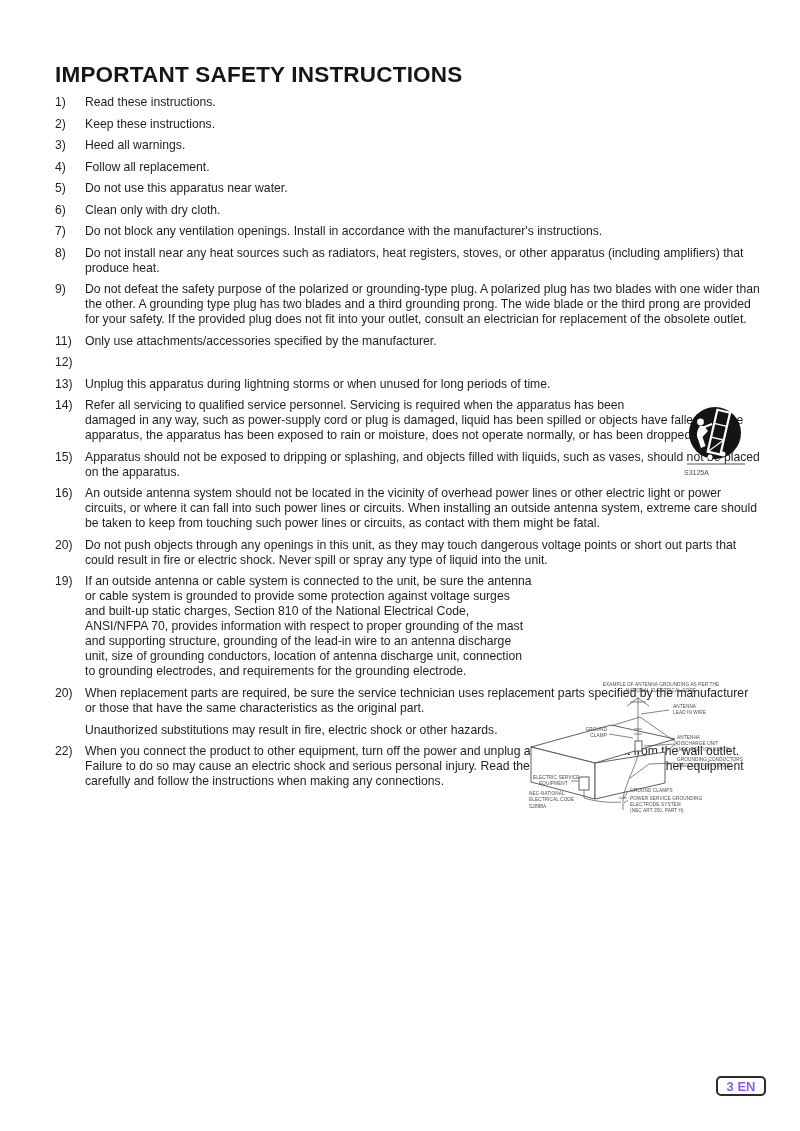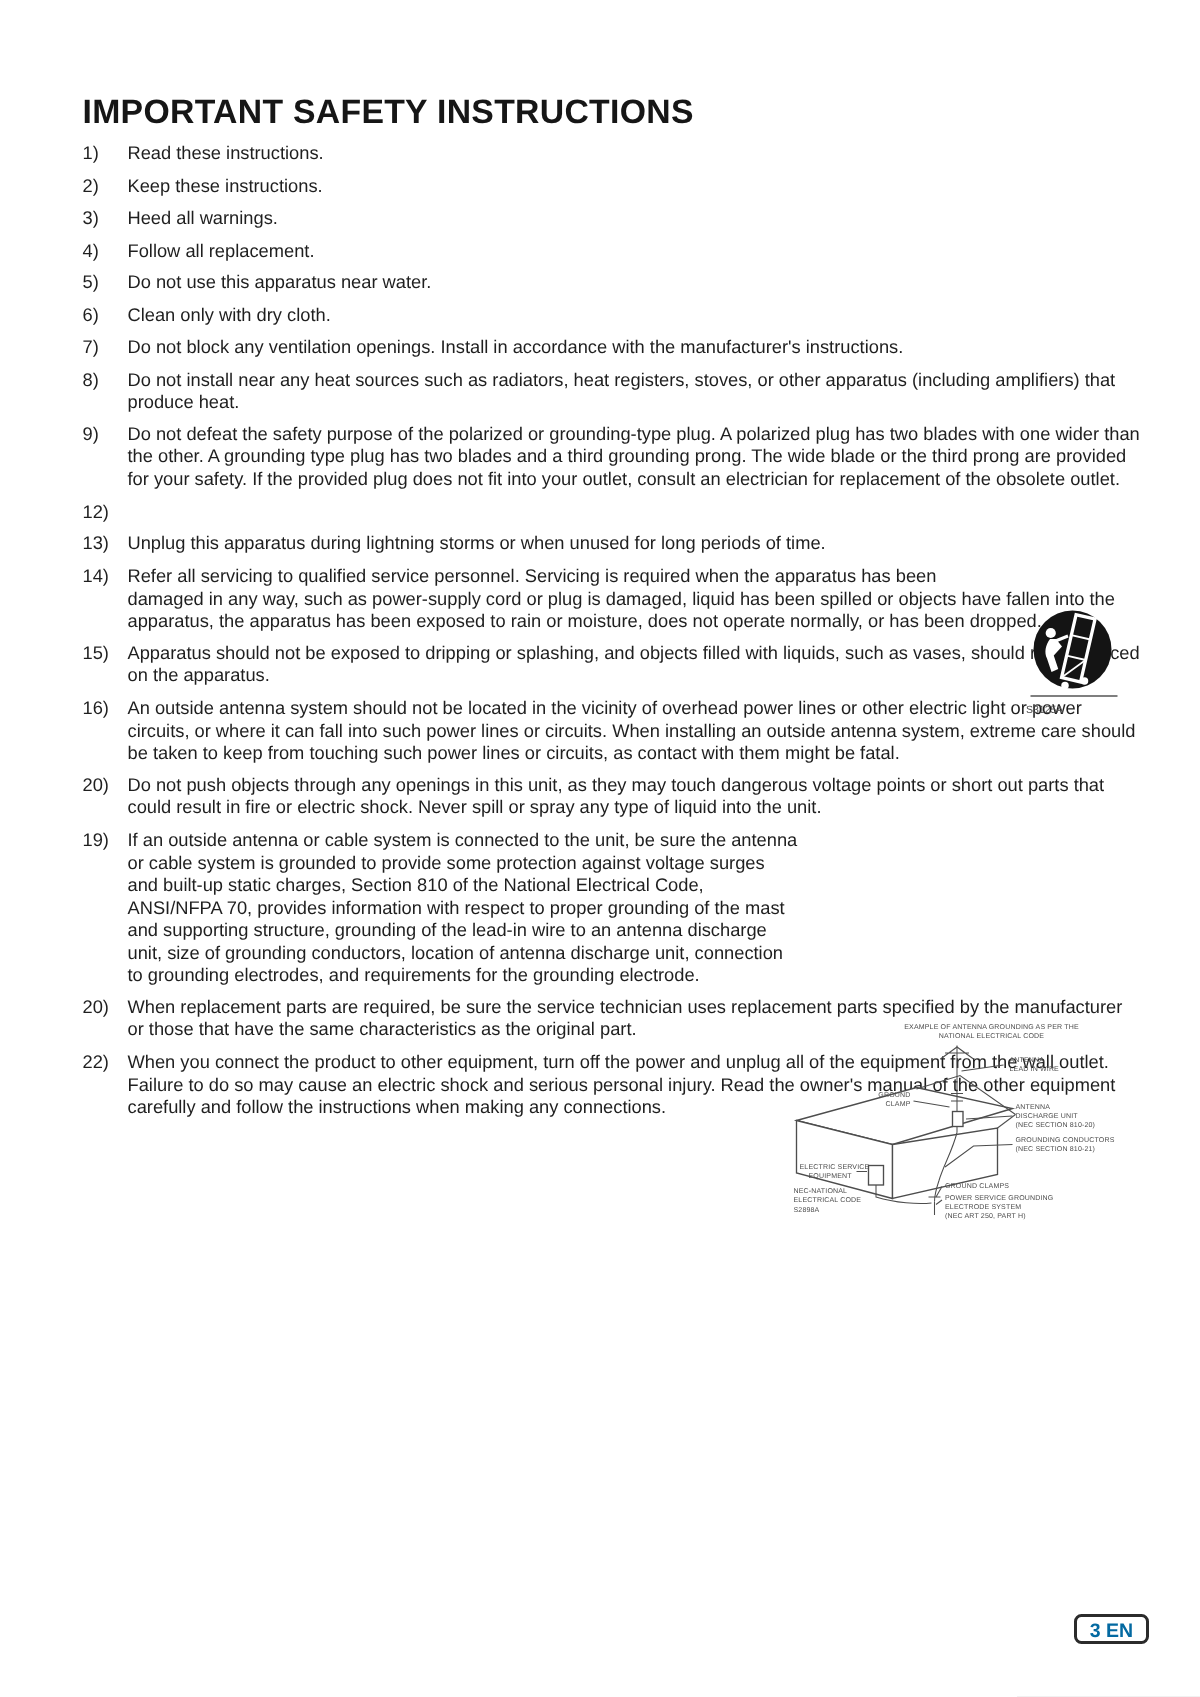--- a/index.html
+++ b/index.html
@@ -66,21 +66,21 @@
   .ant-diagram .ln { stroke: #4d4d4d; stroke-width: 0.7; fill: none; }
   .ant-diagram .shape { stroke: #4d4d4d; stroke-width: 0.9; fill: #ffffff; }
   
   .footer-badge {
     position: absolute;
     left: 716px; top: 1076px;
     width: 50px; height: 20px;
     border: 2px solid #2b2b2b;
     border-radius: 5px;
     display: flex; align-items: center; justify-content: center;
-    font-size: 13px; font-weight: bold; color: #0369a1;
+    font-size: 13px; font-weight: bold; color: #8b5cf6;
     background: #fff;
   }
 </style>
 </head>
 <body>
 
 <div class="page">
   <div class="doc">
     <h1 class="title">IMPORTANT SAFETY INSTRUCTIONS</h1>
     <ol class="instructions">
@@ -113,20 +113,24 @@
           <div class="txt"><span>Do not block any ventilation openings. Install in accordance with the manufacturer's instructions.</span></div>
         </li>
       <li>
           <span class="num">8)</span>
           <div class="txt"><span>Do not install near any heat sources such as radiators, heat registers, stoves, or other apparatus (including amplifiers) that produce heat.</span></div>
         </li>
       <li>
           <span class="num">9)</span>
           <div class="txt"><span>Do not defeat the safety purpose of the polarized or grounding-type plug. A polarized plug has two blades with one wider than the other. A grounding type plug has two blades and a third grounding prong. The wide blade or the third prong are provided for your safety. If the provided plug does not fit into your outlet, consult an electrician for replacement of the obsolete outlet.</span></div>
         </li>
+      <li>
+          <span class="num">11)</span>
+          <div class="txt"><span>Only use attachments/accessories specified by the manufacturer.</span></div>
+        </li>
       <li class="w600">
           <span class="num">12)</span>
         </li>
       <li>
           <span class="num">13)</span>
           <div class="txt"><span>Unplug this apparatus during lightning storms or when unused for long periods of time.</span></div>
         </li>
       <li>
           <span class="num">14)</span>
           <div class="txt"><span class="fl-sp"></span><span>Refer all servicing to qualified service personnel. Servicing is required when the apparatus has been damaged in any way, such as power-supply cord or plug is damaged, liquid has been spilled or objects have fallen into the apparatus, the apparatus has been exposed to rain or moisture, does not operate normally, or has been dropped.</span></div>
@@ -142,21 +146,21 @@
       <li>
           <span class="num">20)</span>
           <div class="txt"><span>Do not push objects through any openings in this unit, as they may touch dangerous voltage points or short out parts that could result in fire or electric shock. Never spill or spray any type of liquid into the unit.</span></div>
         </li>
       <li class="w448">
           <span class="num">19)</span>
           <div class="txt"><span>If an outside antenna or cable system is connected to the unit, be sure the antenna or cable system is grounded to provide some protection against voltage surges and built-up static charges, Section 810 of the National Electrical Code, ANSI/NFPA 70, provides information with respect to proper grounding of the mast and supporting structure, grounding of the lead-in wire to an antenna discharge unit, size of grounding conductors, location of antenna discharge unit, connection to grounding electrodes, and requirements for the grounding electrode.</span></div>
         </li>
       <li>
           <span class="num">20)</span>
-          <div class="txt"><span>When replacement parts are required, be sure the service technician uses replacement parts specified by the manufacturer or those that have the same characteristics as the original part.</span></div>
+          <div class="txt"><span>When replacement parts are required, be sure the service technician uses replacement parts specified by the manufacturer or those that have the same characteristics as the original part.</span><div class="extra-par">Unauthorized substitutions may result in fire, electric shock or other hazards.</div></div>
         </li>
       <li>
           <span class="num">22)</span>
           <div class="txt"><span>When you connect the product to other equipment, turn off the power and unplug all of the equipment from the wall outlet. Failure to do so may cause an electric shock and serious personal injury. Read the owner's manual of the other equipment carefully and follow the instructions when making any connections.</span></div>
         </li>
     </ol>
   </div>
 
   <svg class="cart-fig" viewBox="0 0 64 78" xmlns="http://www.w3.org/2000/svg">
     <circle cx="31" cy="29" r="26" fill="#141414"></circle>

